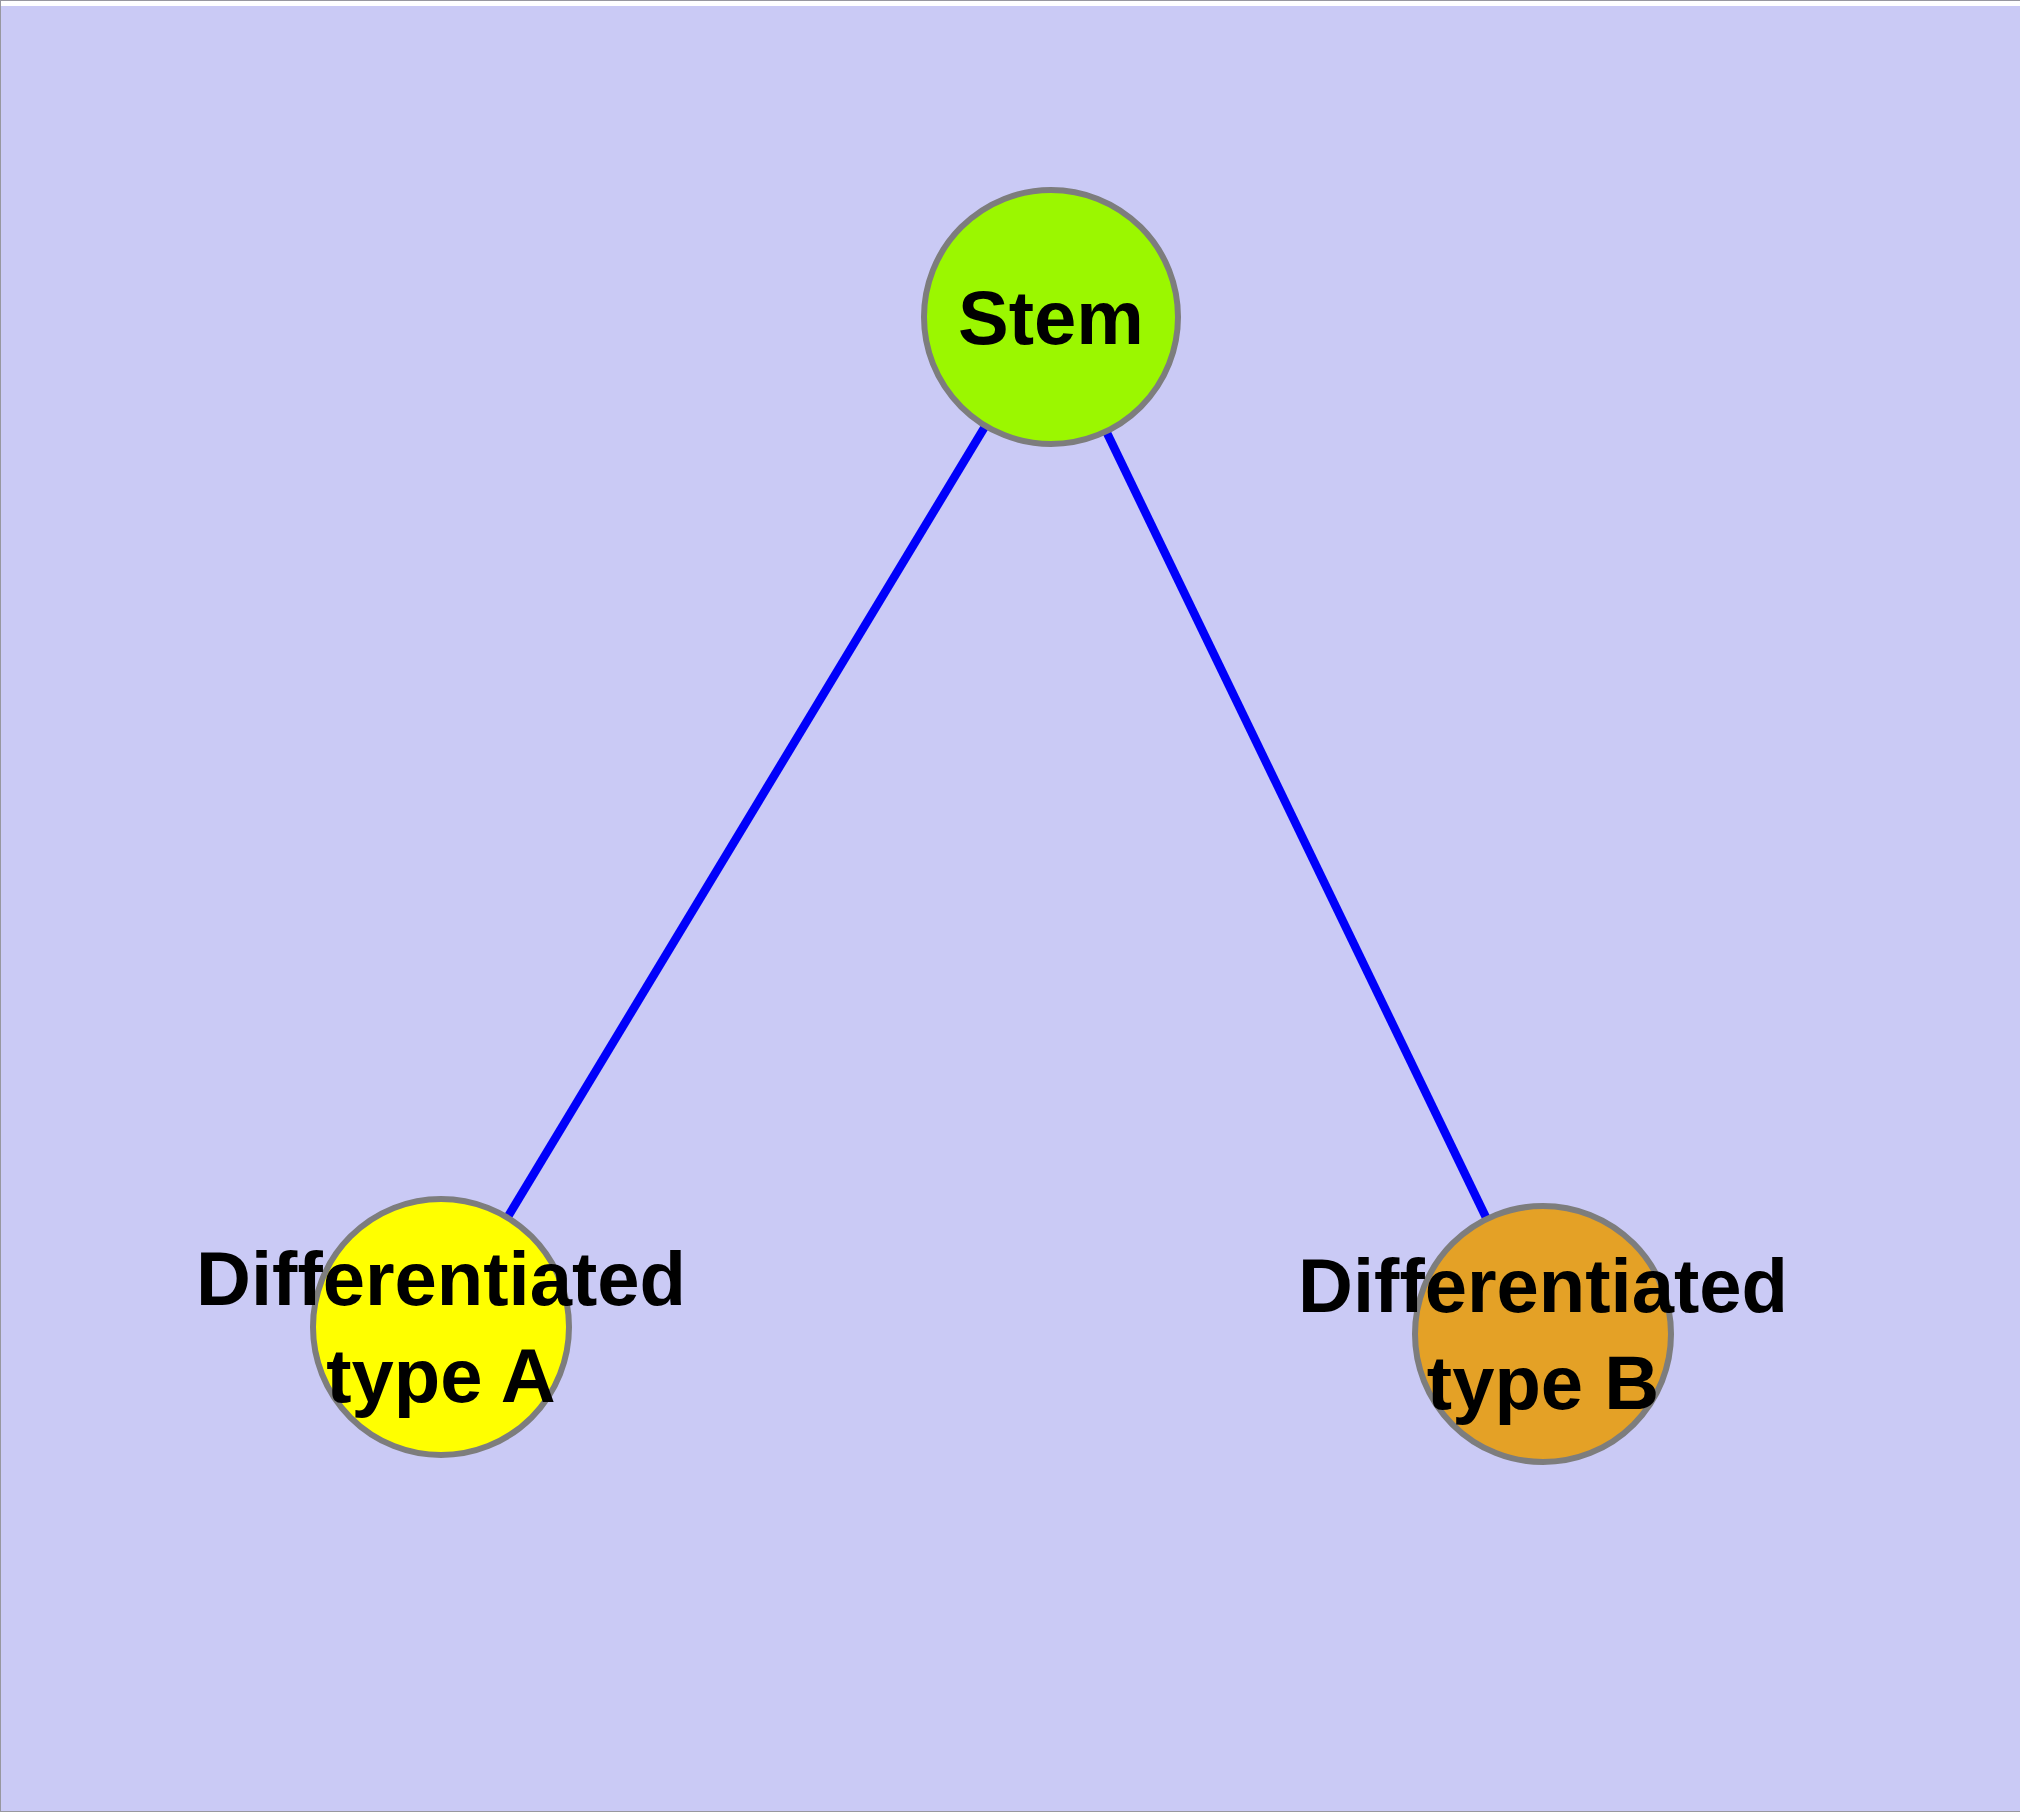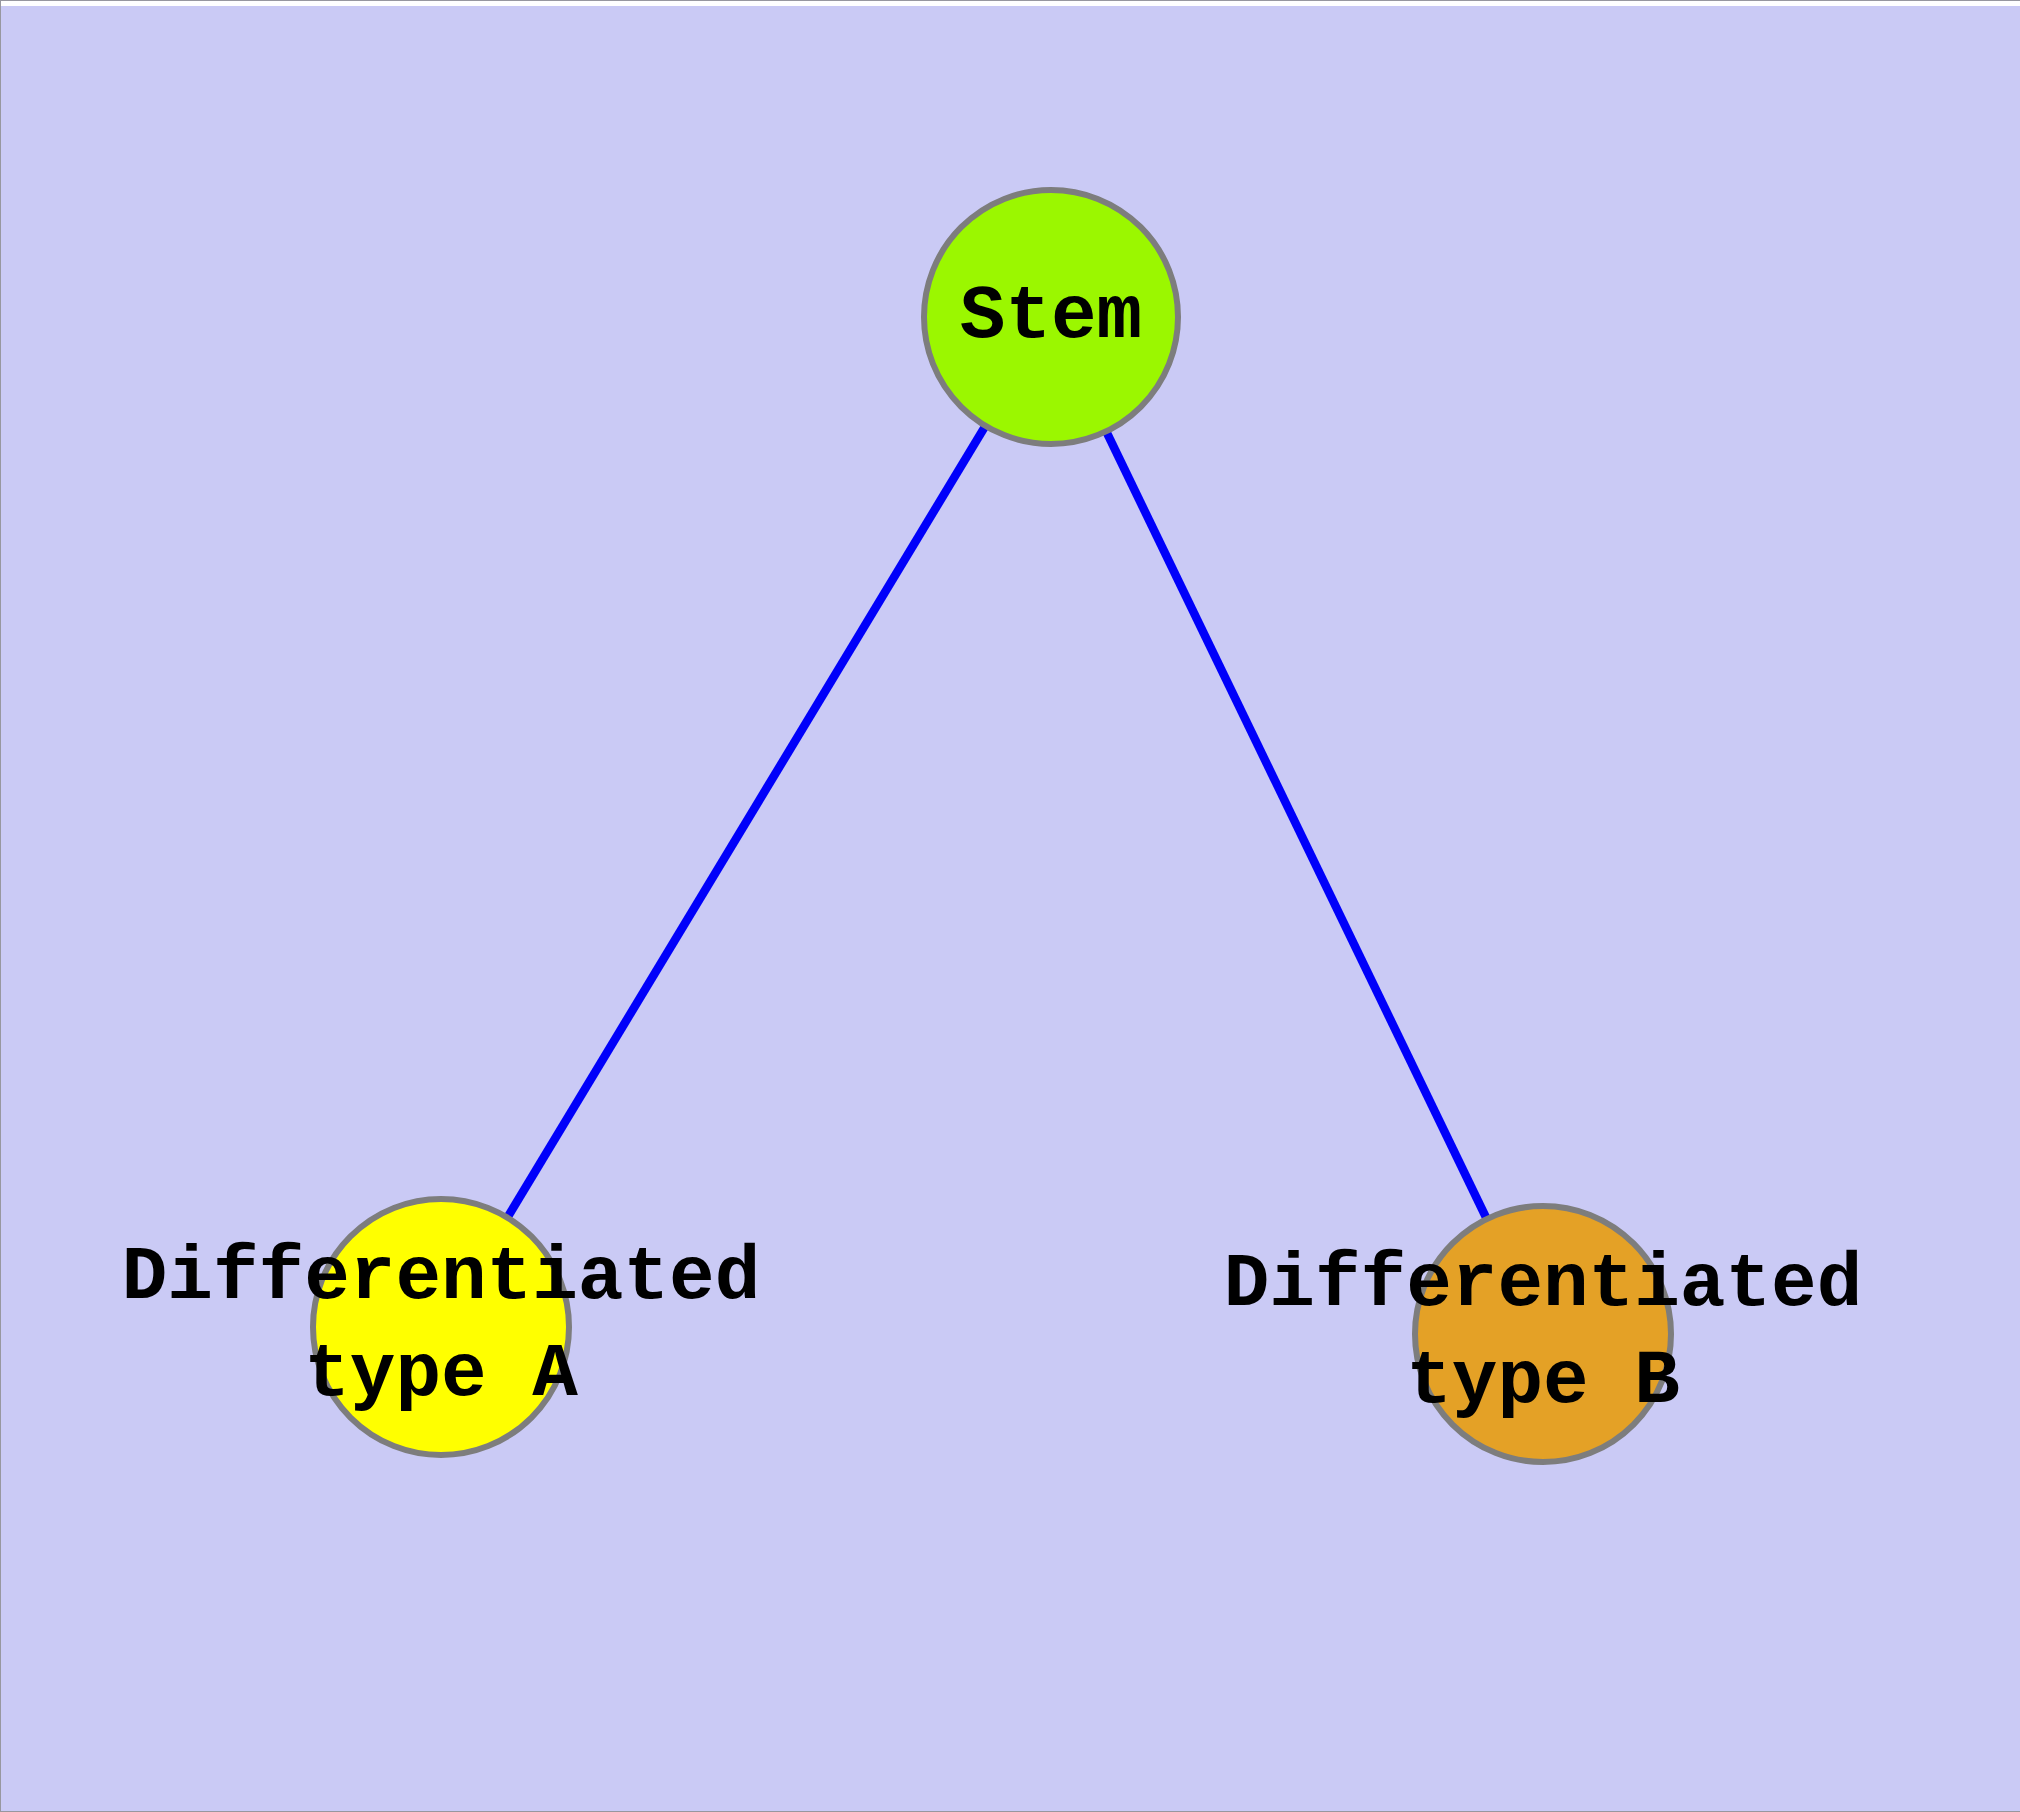--- a/index.html
+++ b/index.html
@@ -3,21 +3,21 @@
 <meta charset="utf-8">
 <style>
   html, body { margin: 0; padding: 0; overflow: hidden; }
   #canvas {
     position: relative;
     width: 2021px;
     height: 1812px;
     box-sizing: border-box;
     border: 1.7px solid #97979f;
     background: #cacaf5;
-    font-family: Liberation Mono, monospace;
+    font-family: Liberation Sans, sans-serif;
   }
   #top-strip {
     position: absolute;
     left: 0; top: 0;
     width: 100%; height: 5.1px;
     background: #ffffff;
   }
   #edges-layer {
     position: absolute;
     left: 0; top: 0;

